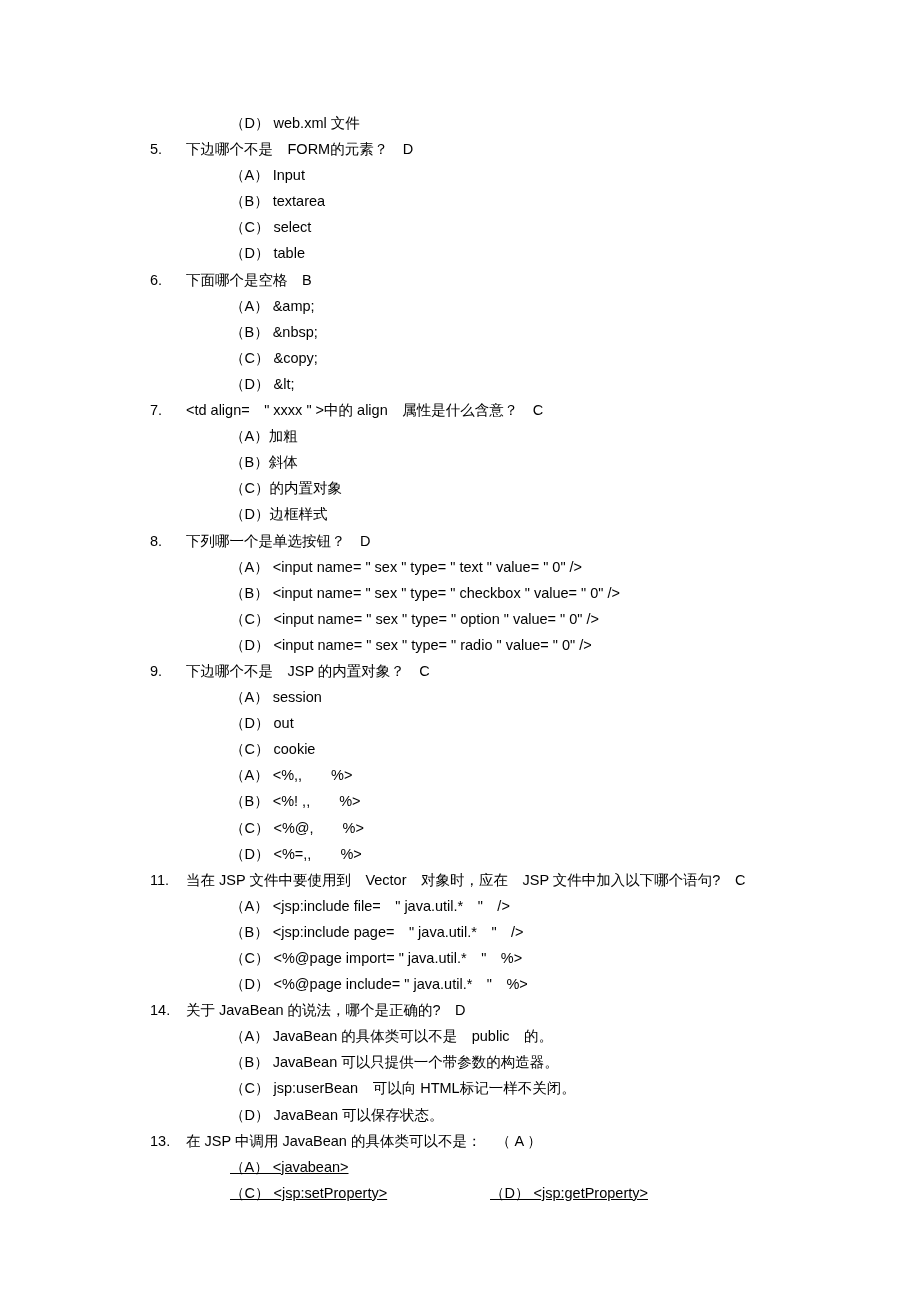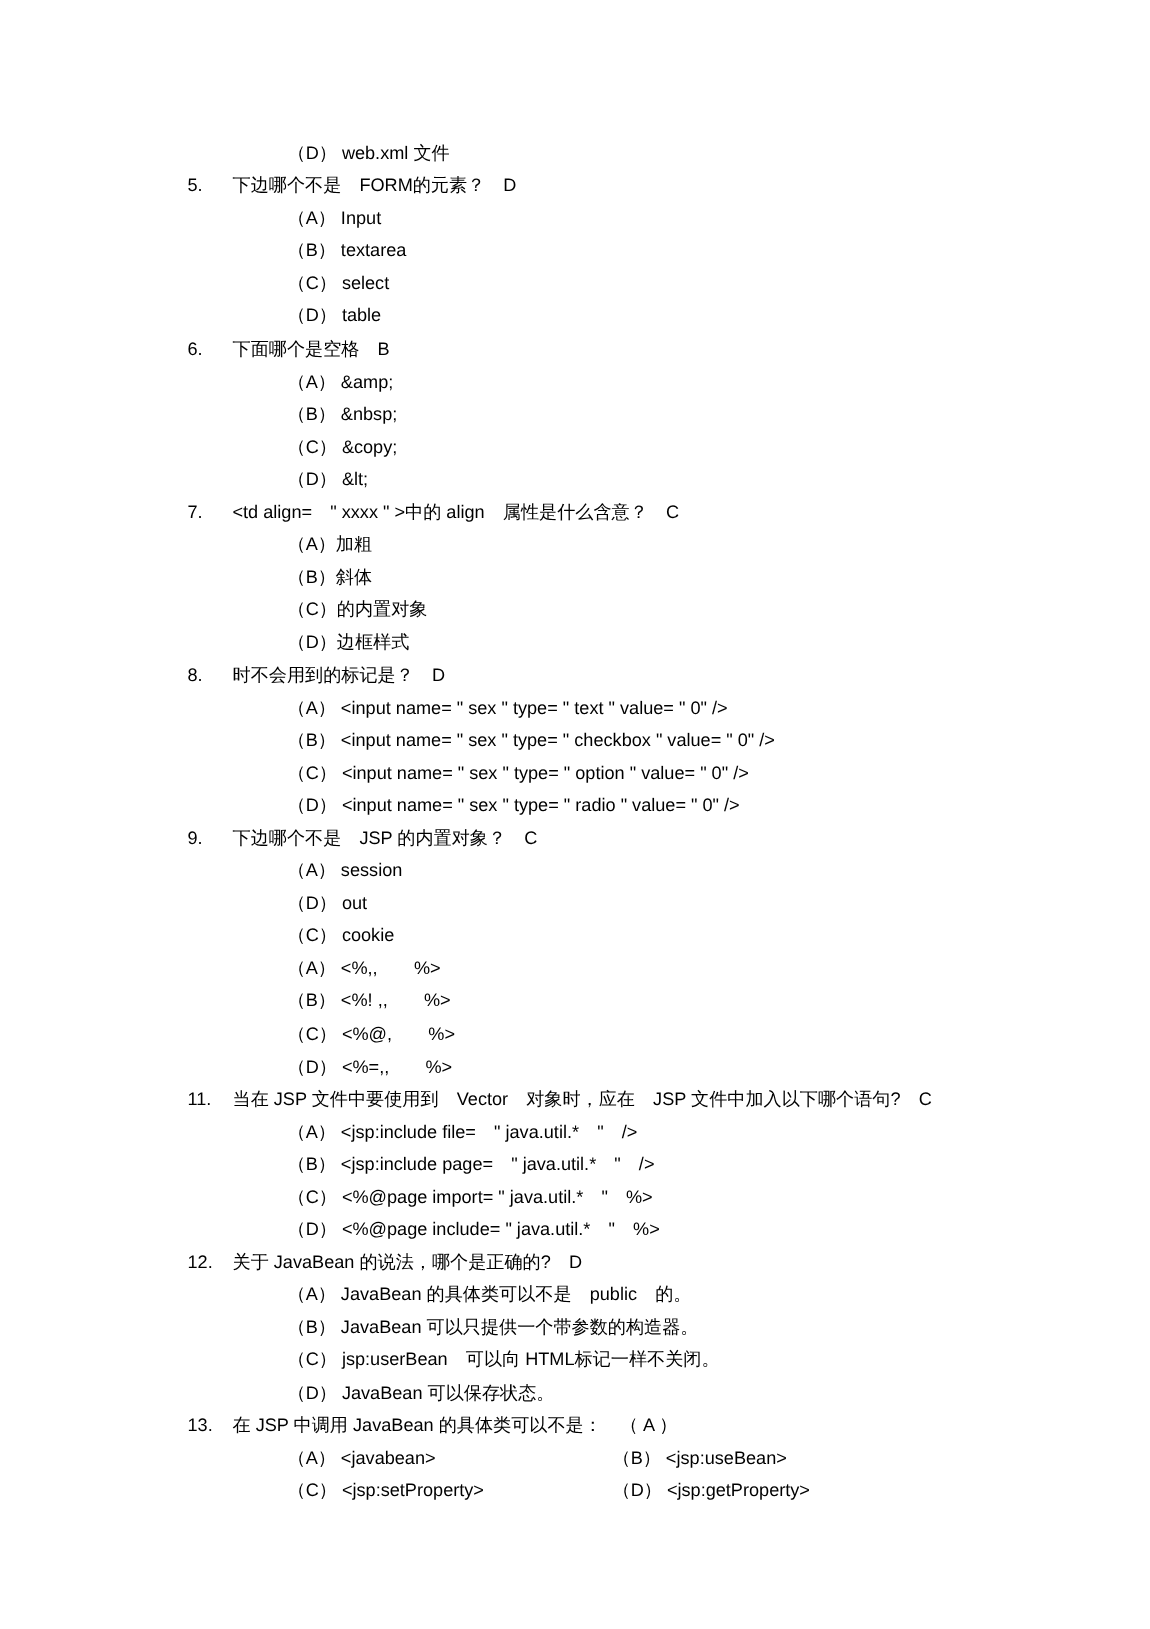--- a/index.html
+++ b/index.html
@@ -28,20 +28,21 @@
     width: 36px;
     flex: none;
     text-align: left;
   }
   .q-stem {
     flex: 1;
   }
   .dual-opts {
     padding-left: 80px;
     display: flex;
+    text-decoration: underline;
   }
   .dual-left { width: 260px; flex: none; }
   .dual-right { flex: 1; }
 </style>
 </head>
 <body>
 
 <div class="page">
 
   <span class="opt-prefix">（D） web.xml 文件</span>
@@ -66,21 +67,21 @@
       <div class="q-row">
         <span class="q-num">7.</span>
         <span class="q-stem">&lt;td align=　" xxxx " &gt;中的 align　属性是什么含意？　C</span>
       </div>
       <span class="opt-prefix">（A）加粗</span>
       <span class="opt-prefix">（B）斜体</span>
       <span class="opt-prefix">（C）的内置对象</span>
       <span class="opt-prefix">（D）边框样式</span>
       <div class="q-row">
         <span class="q-num">8.</span>
-        <span class="q-stem">时不会用到的标记是？　D</span>
+        <span class="q-stem">下列哪一个是单选按钮？　D</span>
       </div>
       <span class="opt-prefix">（A） &lt;input name= " sex " type= " text " value= " 0" /&gt;</span>
       <span class="opt-prefix">（B） &lt;input name= " sex " type= " checkbox " value= " 0" /&gt;</span>
       <span class="opt-prefix">（C） &lt;input name= " sex " type= " option " value= " 0" /&gt;</span>
       <span class="opt-prefix">（D） &lt;input name= " sex " type= " radio " value= " 0" /&gt;</span>
       <div class="q-row">
         <span class="q-num">9.</span>
         <span class="q-stem">下边哪个不是　JSP 的内置对象？　C</span>
       </div>
       <span class="opt-prefix">（A） session</span>
@@ -92,34 +93,33 @@
       <span class="opt-prefix">（D） &lt;%=,,　　%&gt;</span>
       <div class="q-row">
         <span class="q-num">11.</span>
         <span class="q-stem">当在 JSP 文件中要使用到　Vector　对象时，应在　JSP 文件中加入以下哪个语句?　C</span>
       </div>
       <span class="opt-prefix">（A） &lt;jsp:include file=　" java.util.*　"　/&gt;</span>
       <span class="opt-prefix">（B） &lt;jsp:include page=　" java.util.*　"　/&gt;</span>
       <span class="opt-prefix">（C） &lt;%@page import= " java.util.*　"　%&gt;</span>
       <span class="opt-prefix">（D） &lt;%@page include= " java.util.*　"　%&gt;</span>
       <div class="q-row">
-        <span class="q-num">12.</span>
+        <span class="q-num">14.</span>
         <span class="q-stem">关于 JavaBean 的说法，哪个是正确的?　D</span>
       </div>
       <span class="opt-prefix">（A） JavaBean 的具体类可以不是　public　的。</span>
       <span class="opt-prefix">（B） JavaBean 可以只提供一个带参数的构造器。</span>
       <span class="opt-prefix">（C） jsp:userBean　可以向 HTML标记一样不关闭。</span>
       <span class="opt-prefix">（D） JavaBean 可以保存状态。</span>
       <div class="q-row">
         <span class="q-num">13.</span>
         <span class="q-stem">在 JSP 中调用 JavaBean 的具体类可以不是：　（ A ）</span>
       </div>
       <div class="dual-opts">
         <span class="dual-left">（A） &lt;javabean&gt;</span>
-        <span class="dual-right">（B） &lt;jsp:useBean&gt;</span>
       </div>
       <div class="dual-opts">
         <span class="dual-left">（C） &lt;jsp:setProperty&gt;</span>
         <span class="dual-right">（D） &lt;jsp:getProperty&gt;</span>
       </div>
     </div>
 
 </div>
 
 </body></html>

